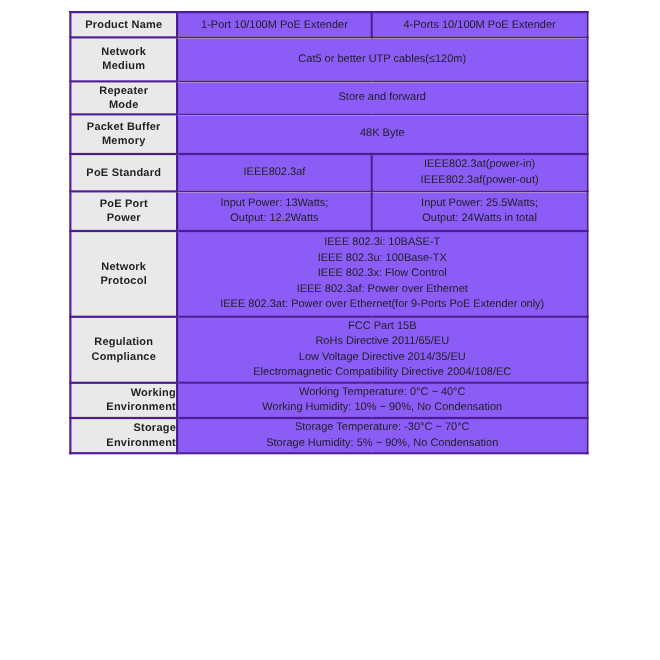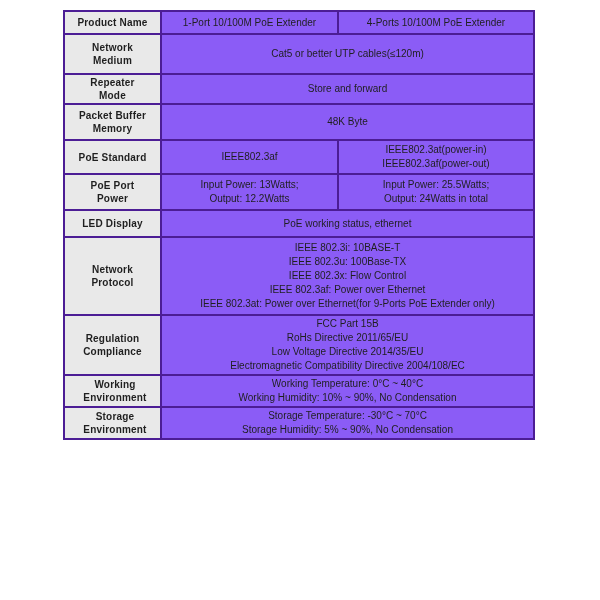--- a/index.html
+++ b/index.html
@@ -33,21 +33,21 @@
   }
   table.spec th {
     background: #e9e9e9;
     font-size: 10px;
     font-weight: bold;
     line-height: 13px;
     text-align: center;
     letter-spacing: 0.2px;
   }
   table.spec th.left {
-    text-align: center;
+    text-align: right;
     padding-left: 5px;
   }
   table.spec td {
     background: #8b5cf6;
     font-size: 10px;
     font-weight: normal;
     line-height: 14px;
     text-align: center;
   }
 </style>
@@ -89,24 +89,20 @@
 IEEE802.3af(power-out)</td>
       </tr>
       <tr style="height:36px">
         <th>PoE Port
 Power</th>
         <td>Input Power: 13Watts;
 Output: 12.2Watts</td>
         <td>Input Power: 25.5Watts;
 Output: 24Watts in total</td>
       </tr>
-      <tr style="height:27px">
-        <th>LED Display</th>
-        <td colspan="2">PoE working status, ethernet</td>
-      </tr>
       <tr style="height:78px">
         <th>Network
 Protocol</th>
         <td colspan="2">IEEE 802.3i: 10BASE-T
 IEEE 802.3u: 100Base-TX
 IEEE 802.3x: Flow Control
 IEEE 802.3af: Power over Ethernet
 IEEE 802.3at: Power over Ethernet(for 9-Ports PoE Extender only)</td>
       </tr>
       <tr style="height:57px">

